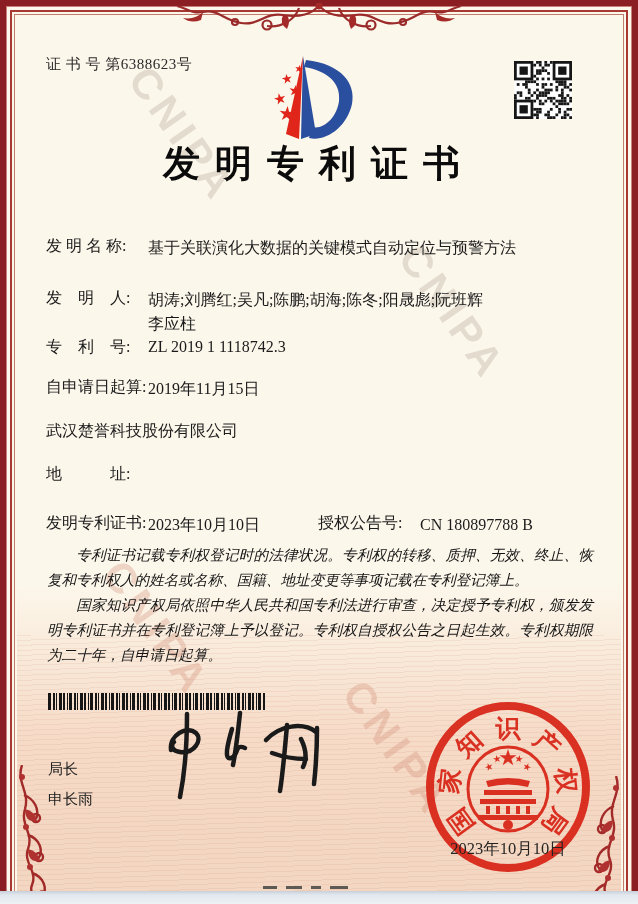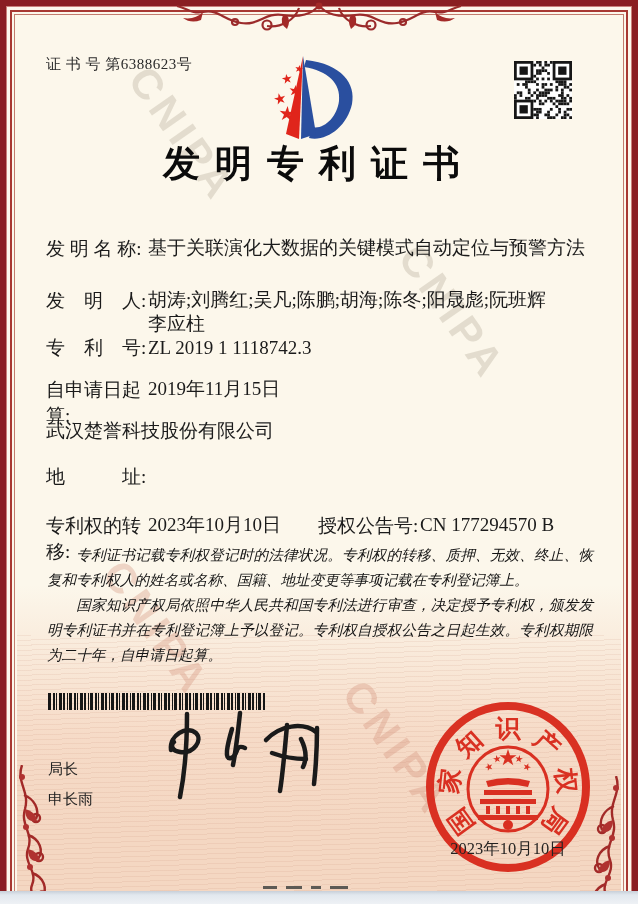--- a/index.html
+++ b/index.html
@@ -30,21 +30,21 @@
   .wm4 { left:372px; top:672px; }
 
   
   .cert-number { position:absolute; left:46px; top:55px; font-size:15px; color:#2b2b2b; letter-spacing:.5px; z-index:2; }
   .logo { position:absolute; left:252px; top:54px; width:118px; height:95px; z-index:2; }
   .qr { position:absolute; left:514px; top:61px; width:58px; height:58px; background:#fefefe; z-index:2; }
   .title { position:absolute; left:0; top:139px; width:100%; text-align:center; font-size:37px; font-weight:bold;
            color:#0b0b0b; letter-spacing:15px; box-sizing:border-box; z-index:2; }
 
   
-  .row { position:absolute; left:46px; display:flex; font-size:19px; color:#1b1b1b; z-index:2; }
+  .row { position:absolute; left:46px; display:flex; font-size:16px; color:#1b1b1b; z-index:2; }
   .row .lab { width:102px; flex:0 0 102px; }
   .row .val { white-space:pre-line; line-height:24px; }
   .r1 { top:236px; } .r2 { top:288px; } .r3 { top:335px;align-items:center; } .r4 { top:377px; }
   .r5 { top:419px; } .r6 { top:464px;align-items:flex-end; } .r7 { top:513px; }
   .val-date { width:170px; flex:0 0 170px; }
 
   
   .paras { position:absolute; left:47px; top:543px; width:546px; z-index:2;
            font-style:italic; font-size:14.6px; line-height:25px; text-align:justify; color:#141414; }
   .paras p { margin:0; text-indent:2em; }
@@ -313,24 +313,24 @@
       <span class="lab">自申请日起算:</span>
       <span class="val">2019年11月15日</span>
     </div>
     <div class="row r5">
       <span class="val">武汉楚誉科技股份有限公司</span>
     </div>
     <div class="row r6">
       <span class="lab">地　　　址:</span>
     </div>
     <div class="row r7">
-      <span class="lab">专利权的转移:</span>
+      <span class="lab">发明专利证书:</span>
       <span class="val val-date">2023年10月10日</span>
       <span class="lab">授权公告号:</span>
-      <span class="val">CN 177294570 B</span>
+      <span class="val">CN 180897788 B</span>
     </div>
 
     <div class="paras">
       <p>专利证书记载专利权登记时的法律状况。专利权的转移、质押、无效、终止、恢复和专利权人的姓名或名称、国籍、地址变更等事项记载在专利登记簿上。</p>
       <p>国家知识产权局依照中华人民共和国专利法进行审查，决定授予专利权，颁发发明专利证书并在专利登记簿上予以登记。专利权自授权公告之日起生效。专利权期限为二十年，自申请日起算。</p>
     </div>
 
     <div class="barcode" id="barcodeBox">
         <i style="width:3px;margin-right:2px"></i>
         <i style="width:2px;margin-right:1px"></i>

